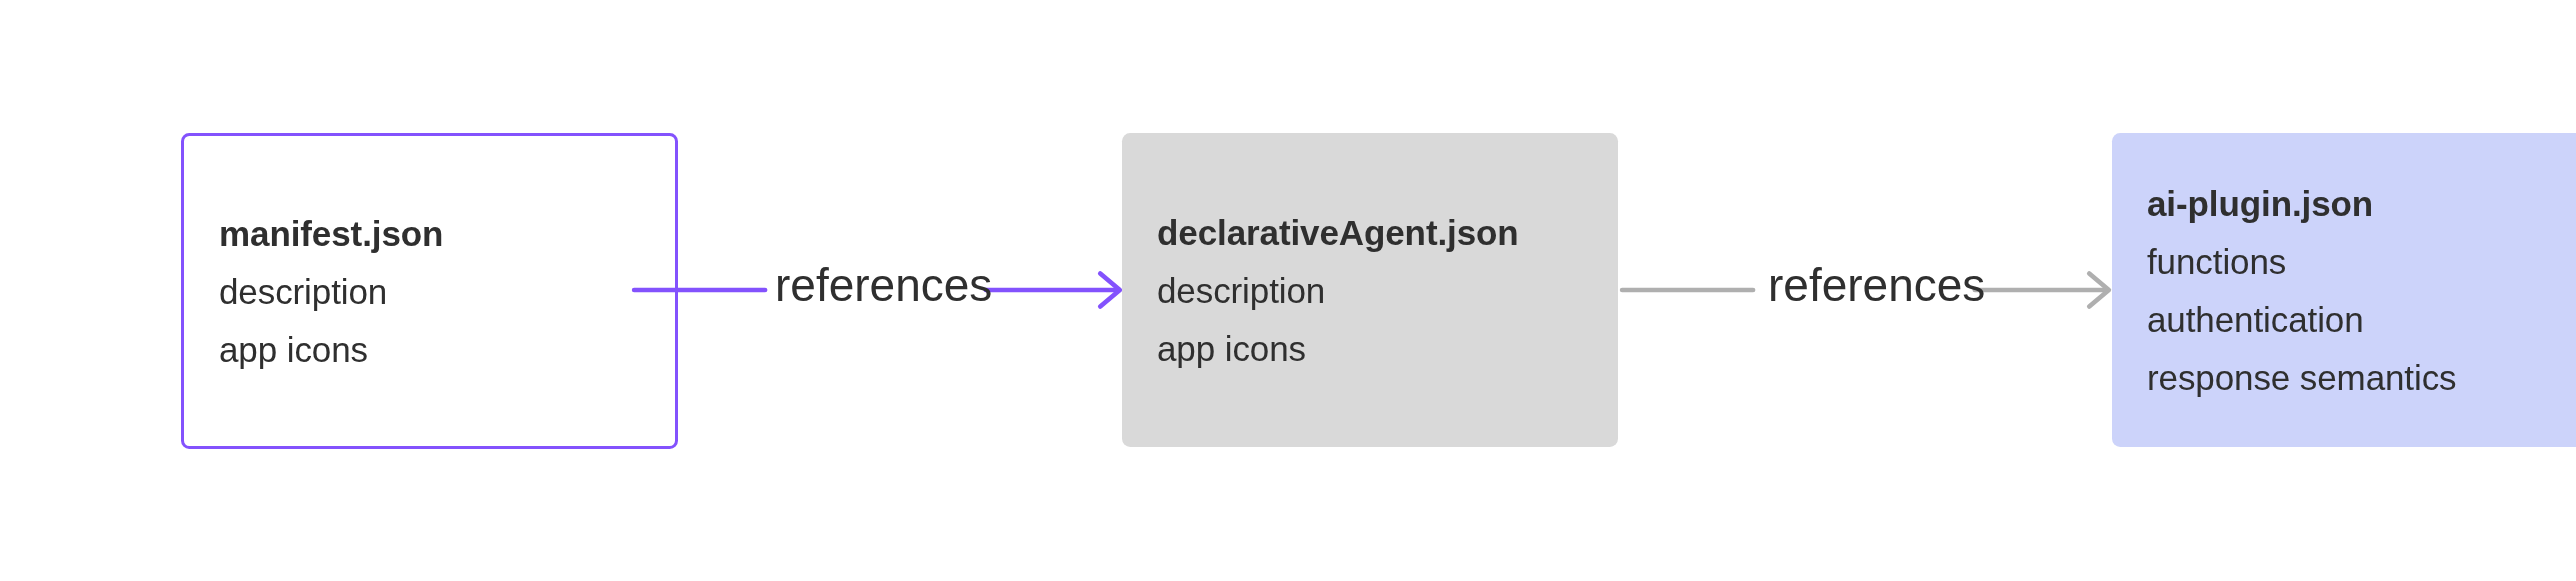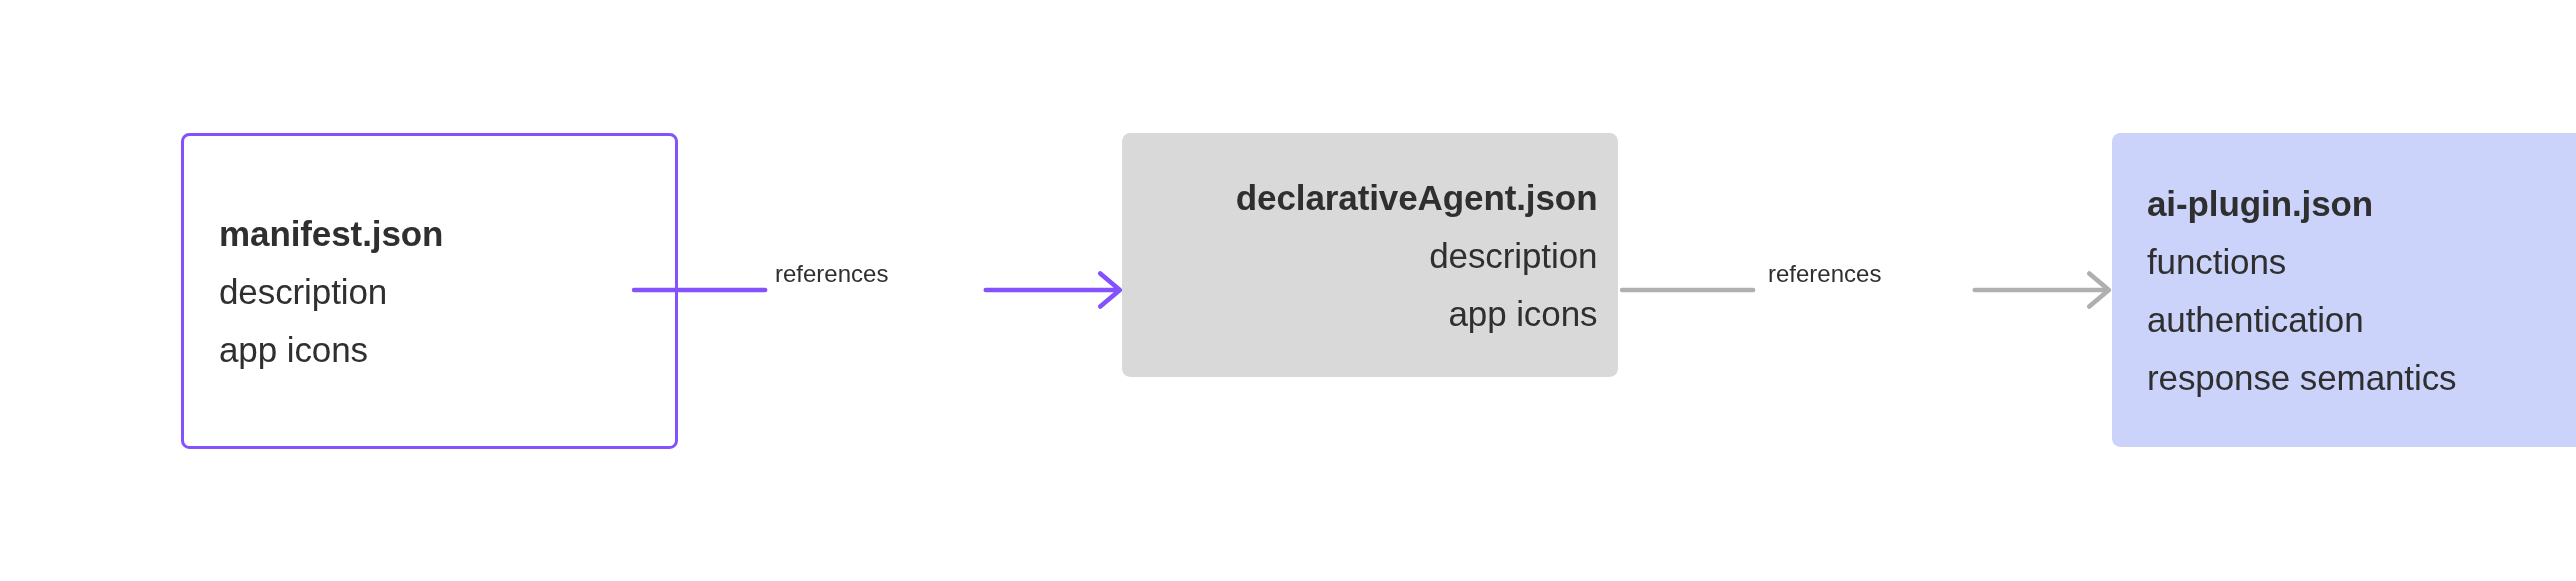--- a/index.html
+++ b/index.html
@@ -54,25 +54,24 @@
     left: 133px;  top: 133px;
     width: 497px; height: 316px;
     background: #ffffff;
     border: 3.6px solid #8352FD;
     color: #2f2f2f;
     margin-left: 48px;
   }
   
   #node-declarative-agent {
     left: 1122px; top: 133px;
-    width: 496px; height: 244px;
+    width: 496px; height: 314px;
     background: #D9D9D9;
     border: 0;
     color: #2f2f2f;
-    align-items: flex-end;
   }
   
   #node-ai-plugin {
     left: 2112px; top: 133px;
     width: 495px; height: 314px;
     background: #CCD3FA;
     border: 0;
     color: #2f2f2f;
   }
 
@@ -81,21 +80,21 @@
     position: absolute;
     top: 246px;
     height: 88px;
     display: flex;
     align-items: center;
   }
   .connector svg { display: block; }
   .connector-label {
     position: absolute;
     top: 262px;
-    font-size: 24px;
+    font-size: 46px;
     line-height: 1;
     color: #2f2f2f;
     white-space: nowrap;
   }
 
   #connector-1 { left: 630px; width: 495px; }
   #connector-2 { left: 1618px; width: 496px; }
 
   #connector-1-label { left: 775px; }
   #connector-2-label { left: 1768px; }

